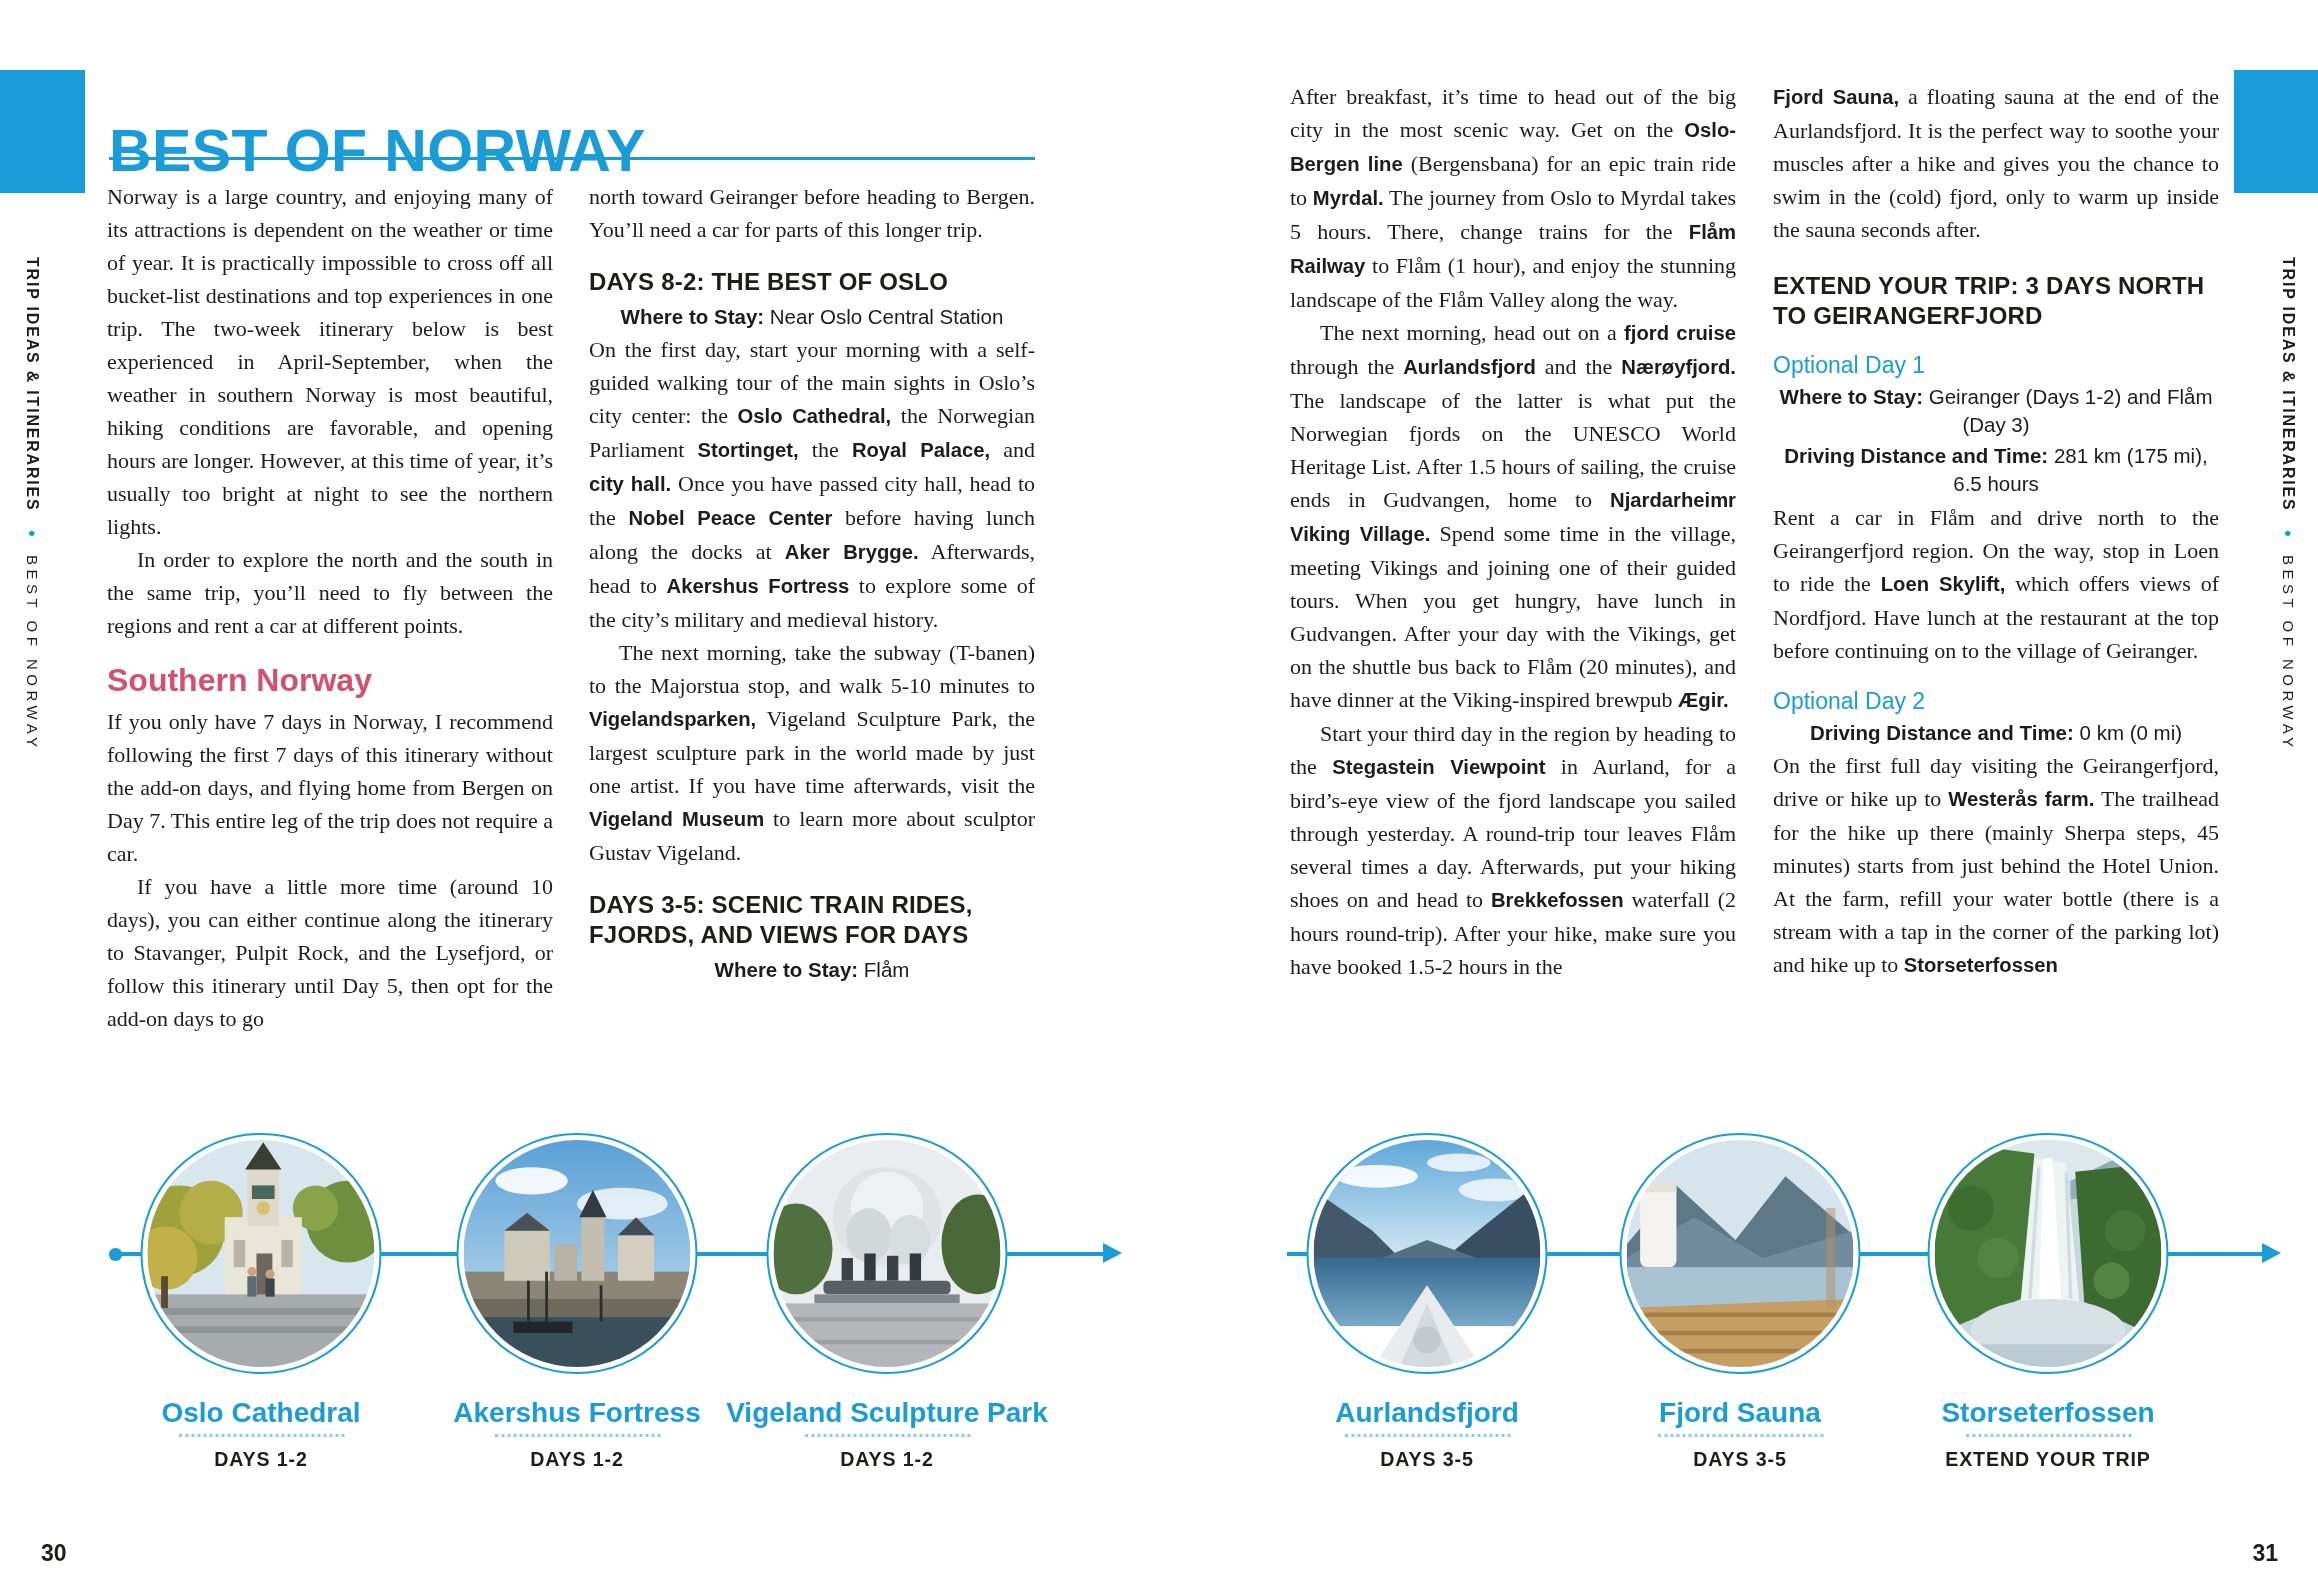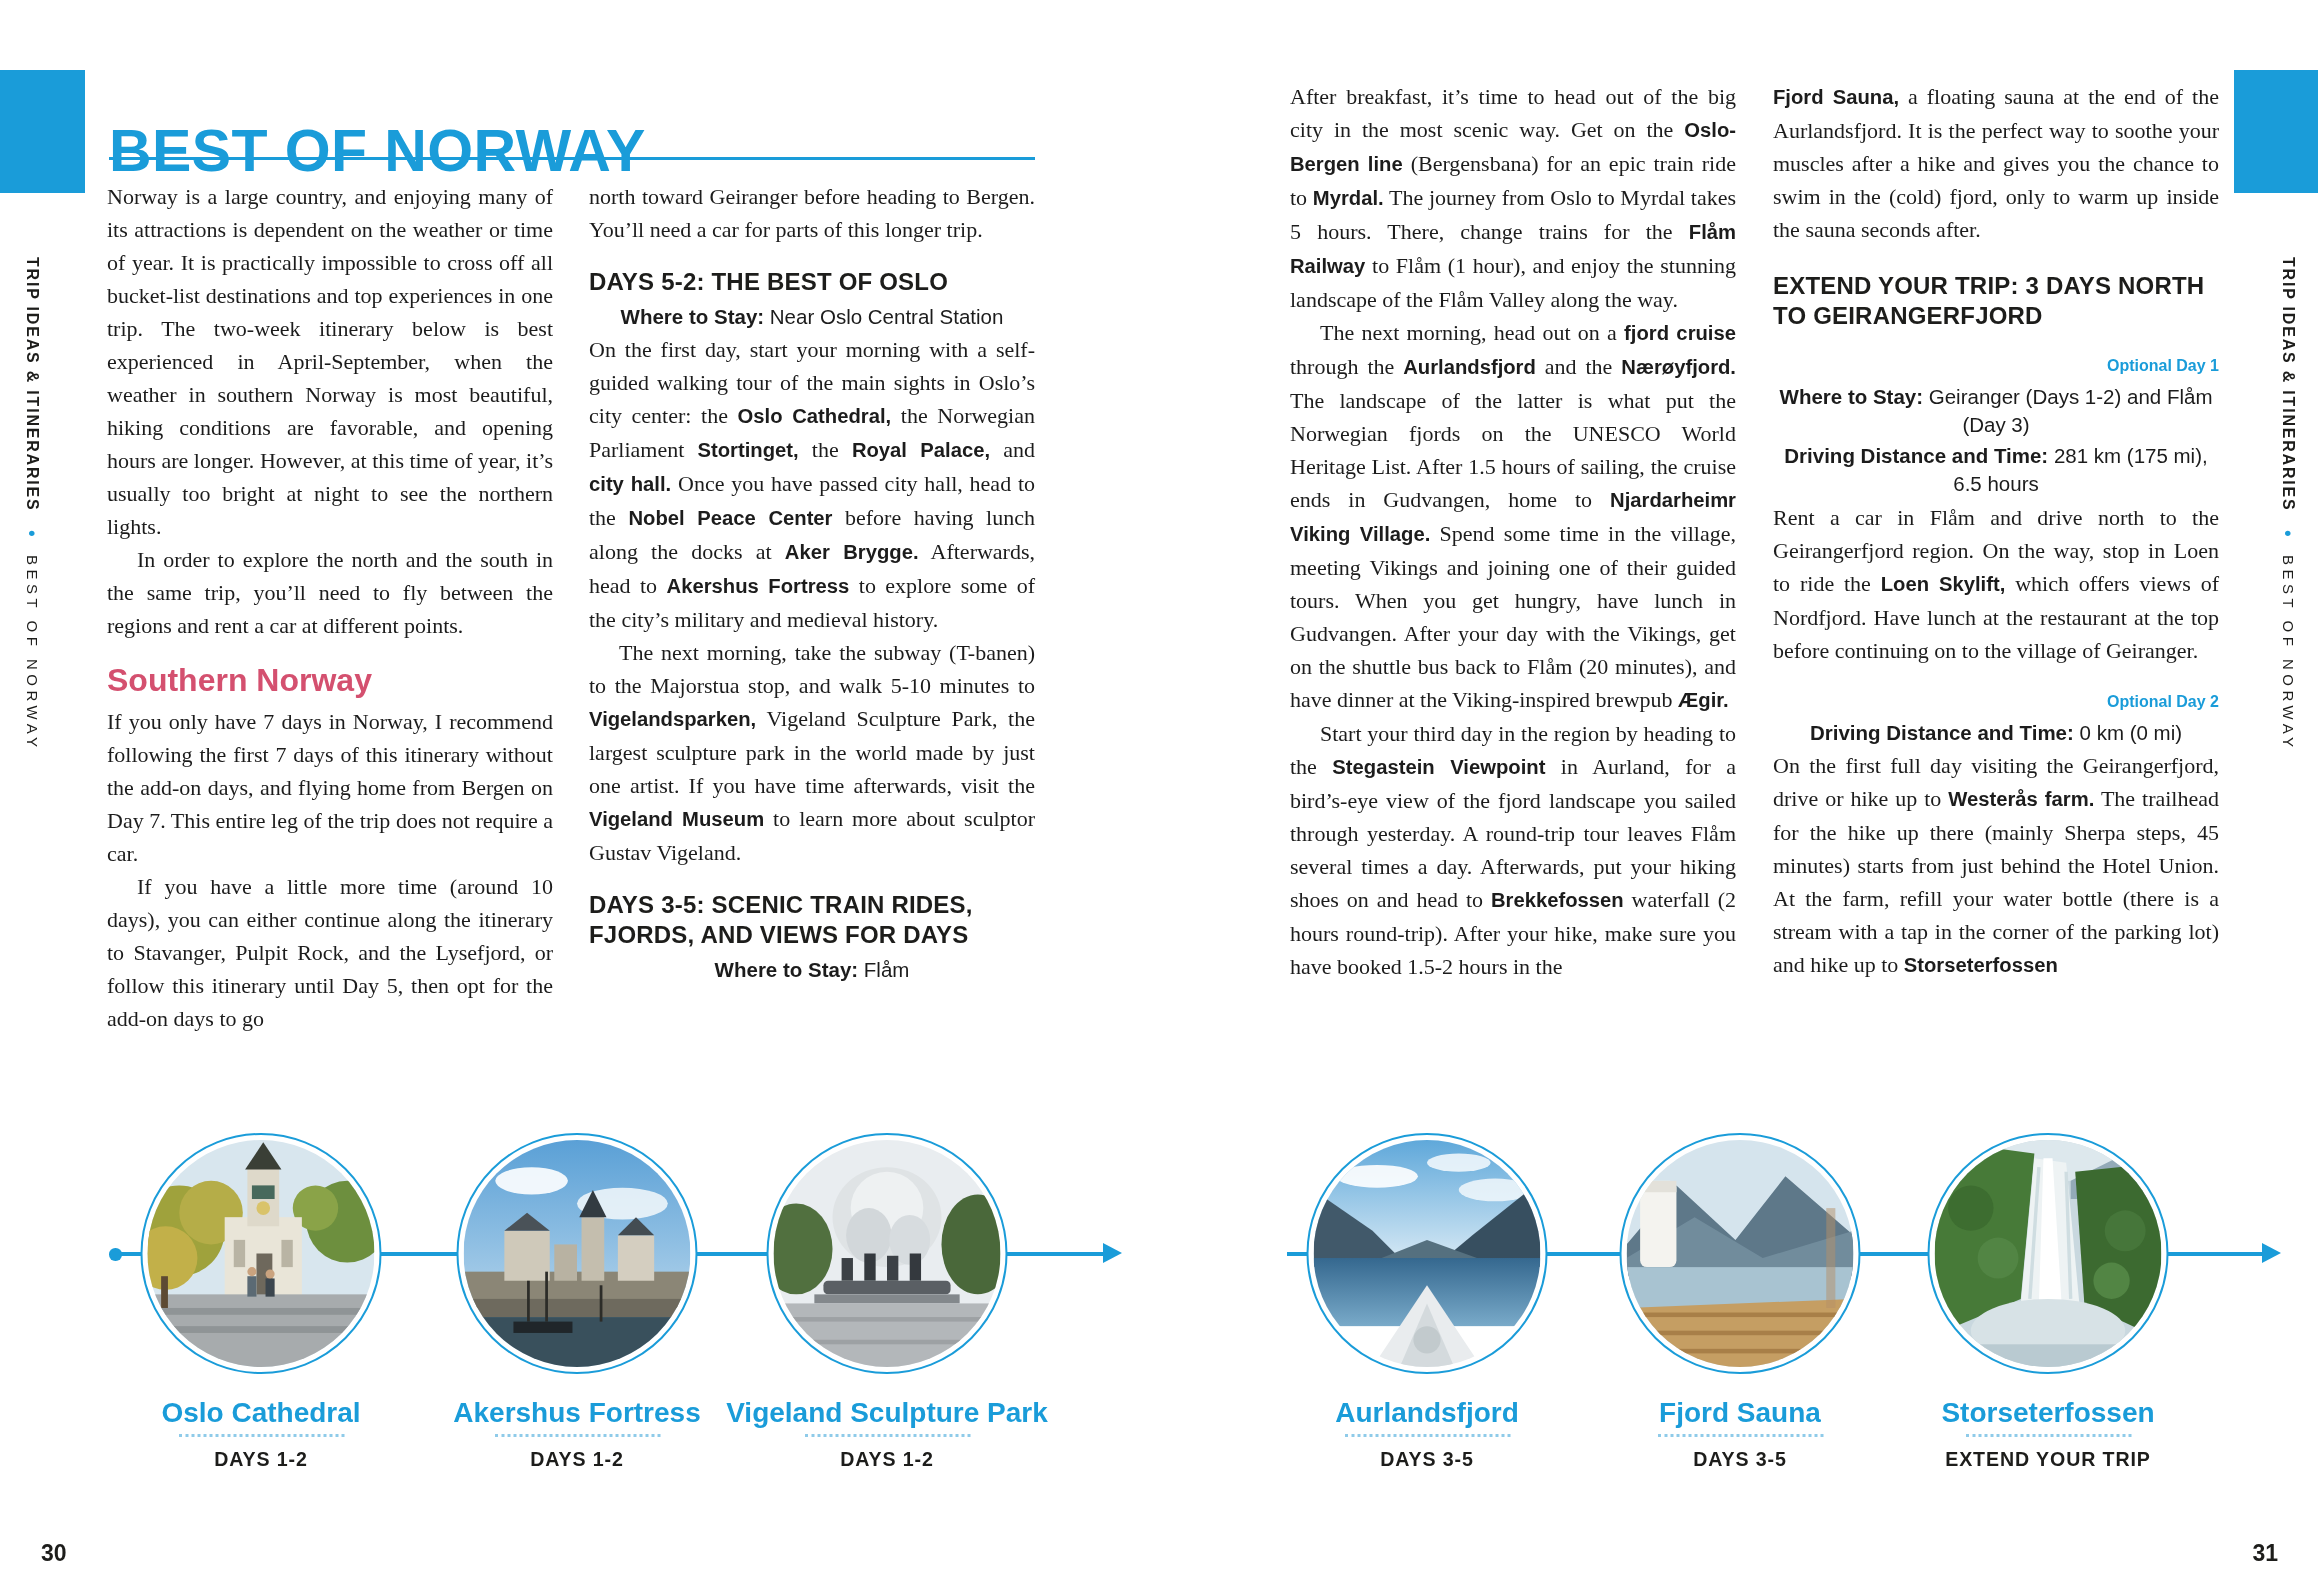--- a/index.html
+++ b/index.html
@@ -34,22 +34,22 @@
   .ind{text-indent:30px;}
   .rb{font-family:"Liberation Sans",sans-serif;font-weight:700;font-size:0.92em;}
   .rs{font-family:"Liberation Sans",sans-serif;font-size:0.92em;}
 
   .h-section{font-family:"Liberation Sans",sans-serif;font-weight:800;font-size:32px;
              color:#d4506f;text-align:left;margin:19.6px 0 7.1px;line-height:1.15;}
   .h-days{font-family:"Liberation Sans",sans-serif;font-weight:800;font-size:24px;
           color:#1d1d1b;text-align:left;margin:21.4px 0 5.4px;line-height:30px;letter-spacing:0.2px;}
   .h-extend{font-family:"Liberation Sans",sans-serif;font-weight:800;font-size:24px;
           color:#1d1d1b;text-align:left;margin:25px 0 7.1px;line-height:30px;letter-spacing:0.2px;}
-  .h-optional{font-family:"Liberation Sans",sans-serif;font-weight:700;font-size:16px;
-          color:#1a9cd9;text-align:right;margin:21.4px 0 3.6px;line-height:27px;}
+  .h-optional{font-family:"Liberation Sans",sans-serif;font-weight:400;font-size:23px;
+          color:#1a9cd9;text-align:left;margin:21.4px 0 3.6px;line-height:27px;}
   .stayline{font-family:"Liberation Sans",sans-serif;font-size:20.5px;line-height:28.5px;
             text-align:center;margin:0 0 1.8px;}
   .stayline .rb,.stayline .rs{font-size:1em;}
 
   
   .tl-line{position:absolute;top:1252px;height:3.6px;background:#1a9cd9;}
   #tlLineL{left:115px;width:990px;}
   #tlLineR{left:1287px;width:977px;}
   .tl-dot{position:absolute;top:1248px;left:109px;width:12.5px;height:12.5px;border-radius:50%;background:#1a9cd9;}
   .tl-arrow{position:absolute;top:1243px;width:0;height:0;
@@ -97,21 +97,21 @@
   <div class="col" id="colL1">
     <p class="para"><span>Norway is a large country, and enjoying many of its attractions is dependent on the weather or time of year. It is practically impossible to cross off all bucket-list destinations and top experiences in one trip. The two-week itinerary below is best experienced in April-September, when the weather in southern Norway is most beautiful, hiking conditions are favorable, and opening hours are longer. However, at this time of year, it’s usually too bright at night to see the northern lights.</span></p>
     <p class="para ind"><span>In order to explore the north and the south in the same trip, you’ll need to fly between the regions and rent a car at different points.</span></p>
     <h2 class="h-section">Southern Norway</h2>
     <p class="para"><span>If you only have 7 days in Norway, I recommend following the first 7 days of this itinerary without the add-on days, and flying home from Bergen on Day 7. This entire leg of the trip does not require a car.</span></p>
     <p class="para ind"><span>If you have a little more time (around 10 days), you can either continue along the itinerary to Stavanger, Pulpit Rock, and the Lysefjord, or follow this itinerary until Day 5, then opt for the add-on days to go</span></p>
   </div>
 
   <div class="col" id="colL2">
     <p class="para"><span>north toward Geiranger before heading to Bergen. You’ll need a car for parts of this longer trip.</span></p>
-    <h3 class="h-days">DAYS 5-2: THE BEST OF OSLO</h3>
+    <h3 class="h-days">DAYS 8-2: THE BEST OF OSLO</h3>
     <p class="stayline"><span class="rb">Where to Stay: </span><span class="rs">Near Oslo Central Station</span></p>
     <p class="para"><span>On the first day, start your morning with a self-guided walking tour of the main sights in Oslo’s city center: the </span><span class="rb">Oslo Cathedral,</span><span> the Norwegian Parliament </span><span class="rb">Stortinget,</span><span> the </span><span class="rb">Royal Palace,</span><span> and </span><span class="rb">city hall.</span><span> Once you have passed city hall, head to the </span><span class="rb">Nobel Peace Center</span><span> before having lunch along the docks at </span><span class="rb">Aker Brygge.</span><span> Afterwards, head to </span><span class="rb">Akershus Fortress</span><span> to explore some of the city’s military and medieval history.</span></p>
     <p class="para ind"><span>The next morning, take the subway (T-banen) to the Majorstua stop, and walk 5-10 minutes to </span><span class="rb">Vigelandsparken,</span><span> Vigeland Sculpture Park, the largest sculpture park in the world made by just one artist. If you have time afterwards, visit the </span><span class="rb">Vigeland Museum</span><span> to learn more about sculptor Gustav Vigeland.</span></p>
     <h3 class="h-days">DAYS 3-5: SCENIC TRAIN RIDES, FJORDS, AND VIEWS FOR DAYS</h3>
     <p class="stayline"><span class="rb">Where to Stay: </span><span class="rs">Flåm</span></p>
   </div>
 
   <div class="col" id="colR1">
     <p class="para"><span>After breakfast, it’s time to head out of the big city in the most scenic way. Get on the </span><span class="rb">Oslo-Bergen line</span><span> (Bergensbana) for an epic train ride to </span><span class="rb">Myrdal.</span><span> The journey from Oslo to Myrdal takes 5 hours. There, change trains for the </span><span class="rb">Flåm Railway</span><span> to Flåm (1 hour), and enjoy the stunning landscape of the Flåm Valley along the way.</span></p>
     <p class="para ind"><span>The next morning, head out on a </span><span class="rb">fjord cruise</span><span> through the </span><span class="rb">Aurlandsfjord</span><span> and the </span><span class="rb">Nærøyfjord.</span><span> The landscape of the latter is what put the Norwegian fjords on the UNESCO World Heritage List. After 1.5 hours of sailing, the cruise ends in Gudvangen, home to </span><span class="rb">Njardarheimr Viking Village.</span><span> Spend some time in the village, meeting Vikings and joining one of their guided tours. When you get hungry, have lunch in Gudvangen. After your day with the Vikings, get on the shuttle bus back to Flåm (20 minutes), and have dinner at the Viking-inspired brewpub </span><span class="rb">Ægir.</span></p>

